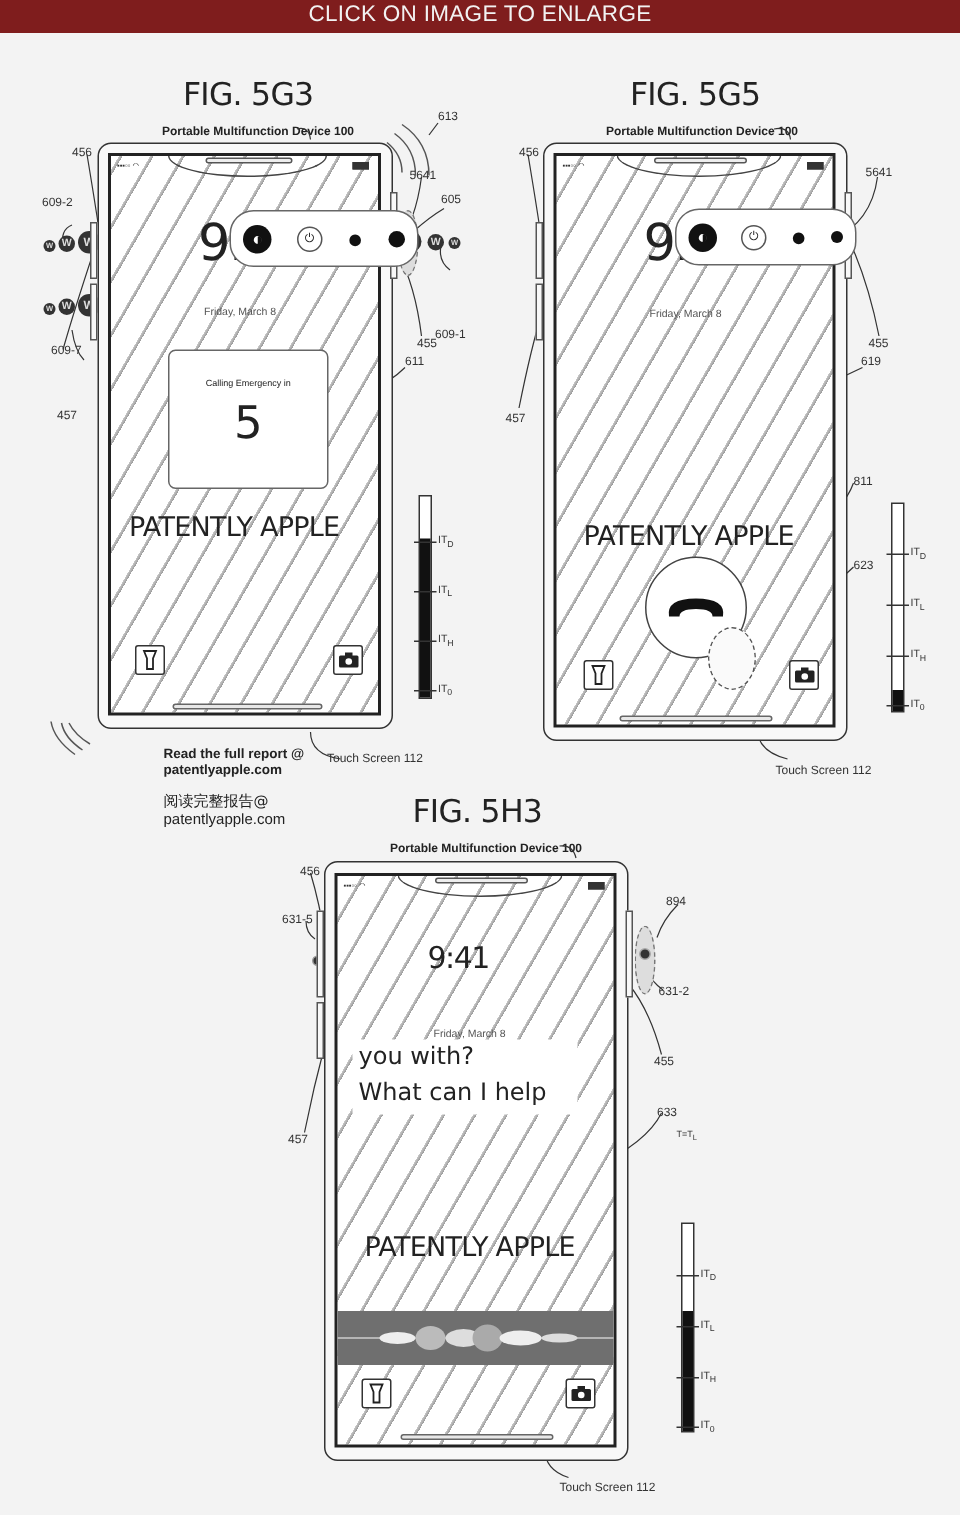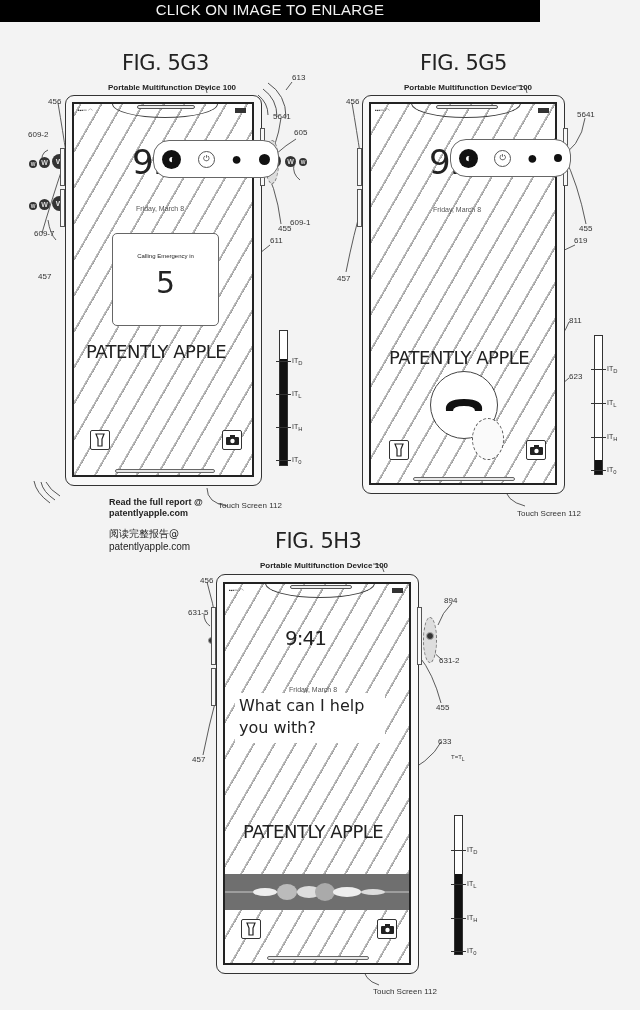--- a/index.html
+++ b/index.html
@@ -1,17 +1,17 @@
 <!DOCTYPE html>
 <html><head>
 <meta charset="utf-8">
 <style>
   * { box-sizing: border-box; margin: 0; padding: 0; }
   body { width: 640px; height: 1010px; background: #f3f3f3; position: relative; overflow: hidden; font-family: "Liberation Sans", sans-serif; color: #222; }
-  .banner { position: absolute; left: 0; top: 0; width: 540px; height: 22px; background: #000000; color: #f2f2f2; font-size: 15px; text-align: center; line-height: 20px; letter-spacing: 0.2px; cursor: pointer; }
+  .banner { position: absolute; left: 0; top: 0; width: 640px; height: 22px; background: #7f1d1d; color: #f2f2f2; font-size: 15px; text-align: center; line-height: 20px; letter-spacing: 0.2px; cursor: pointer; }
   .fig-title { position: absolute; font-size: 21px; color: #222; font-family: "DejaVu Sans", sans-serif; font-weight: normal; letter-spacing: -0.5px; }
   .dev-label { position: absolute; font-size: 8px; font-weight: bold; color: #222; white-space: nowrap; padding-left: 23px; }
   .ref { position: absolute; font-size: 8px; color: #333; white-space: nowrap; }
   .phone { position: absolute; border: 1.5px solid #333; border-radius: 9px; background: #f8f8f8; }
   .screen { position: absolute; border: 2px solid #222; overflow: hidden;
     background-color: #fff;
     background-image: repeating-linear-gradient(-60deg, #fff 0px, #fff 9px, #9c9c9c 9px, #c8c8c8 11px, #fff 11px, #fff 18px);
   }
   .notch { position: absolute; top: -2px; height: 16px; border: 1.5px solid #444; border-top: none; border-radius: 0 0 60px 60px / 0 0 16px 16px; background: transparent; }
   .speaker { position: absolute; height: 4px; border: 1px solid #555; border-radius: 3px; background: #eee; }
@@ -255,22 +255,22 @@
   <div class="side-btn" style="left:200px; top:32px; height:58px;"></div>
   <div class="screen" style="left:6px; top:7px; width:188px; height:383px;">
     <div class="status" style="left:4px;">▪▪▪▫▫ ◠</div>
     <div class="battery" style="right:6px;"></div>
     <div class="notch" style="left:40px; width:110px;">
       <div class="speaker" style="left:24px; top:3px; width:62px;"></div>
     </div>
     <div class="time" style="left:60px; top:42px; font-size:20px;">9:41</div>
     <div class="date" style="left:64px; top:102px;">Friday, March 8</div>
     <div style="position:absolute; left:10px; top:109px; width:150px; height:50px; background:#fff;">
+      <div style="font-family:'DejaVu Sans',sans-serif; font-size:16px; line-height:22px; margin-left:4px;">you with?</div>
       <div style="font-family:'DejaVu Sans',sans-serif; font-size:16px; line-height:22px; margin-left:4px; margin-top:2px;">What can I help</div>
-      <div style="font-family:'DejaVu Sans',sans-serif; font-size:16px; line-height:22px; margin-left:4px;">you with?</div>
     </div>
     <div class="watermark" style="left:18px; top:237px;">PATENTLY APPLE</div>
     <div style="position:absolute; left:0; right:0; top:290px; height:36px; background:#6f6f6f;">
       <svg width="188" height="36">
         <line x1="0" y1="18" x2="188" y2="18" stroke="#ccc" stroke-width="1"></line>
         <ellipse cx="40" cy="18" rx="12" ry="4" fill="#eee"></ellipse>
         <ellipse cx="62" cy="18" rx="10" ry="8" fill="#bbb"></ellipse>
         <ellipse cx="84" cy="18" rx="12" ry="6" fill="#ddd"></ellipse>
         <ellipse cx="100" cy="18" rx="10" ry="9" fill="#aaa"></ellipse>
         <ellipse cx="122" cy="18" rx="14" ry="5" fill="#eee"></ellipse>

